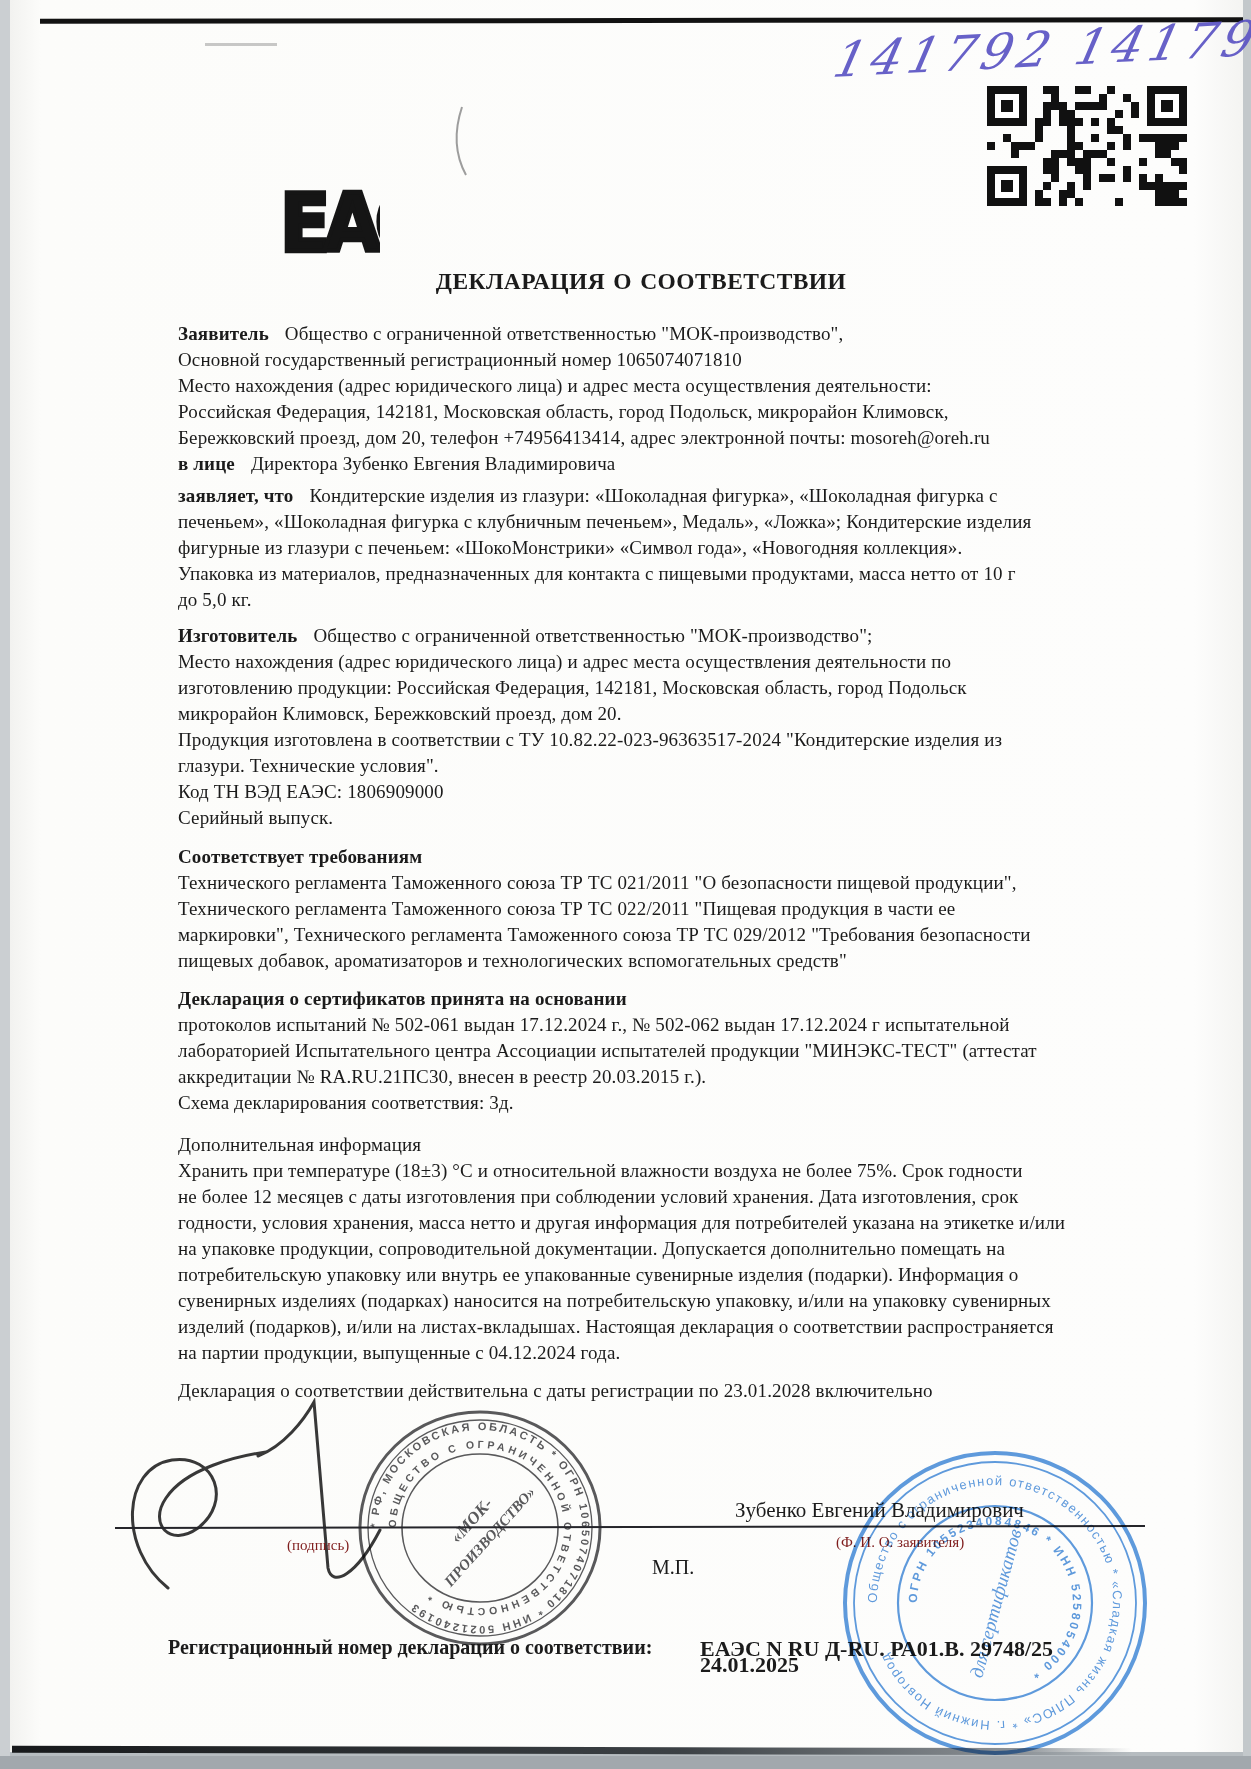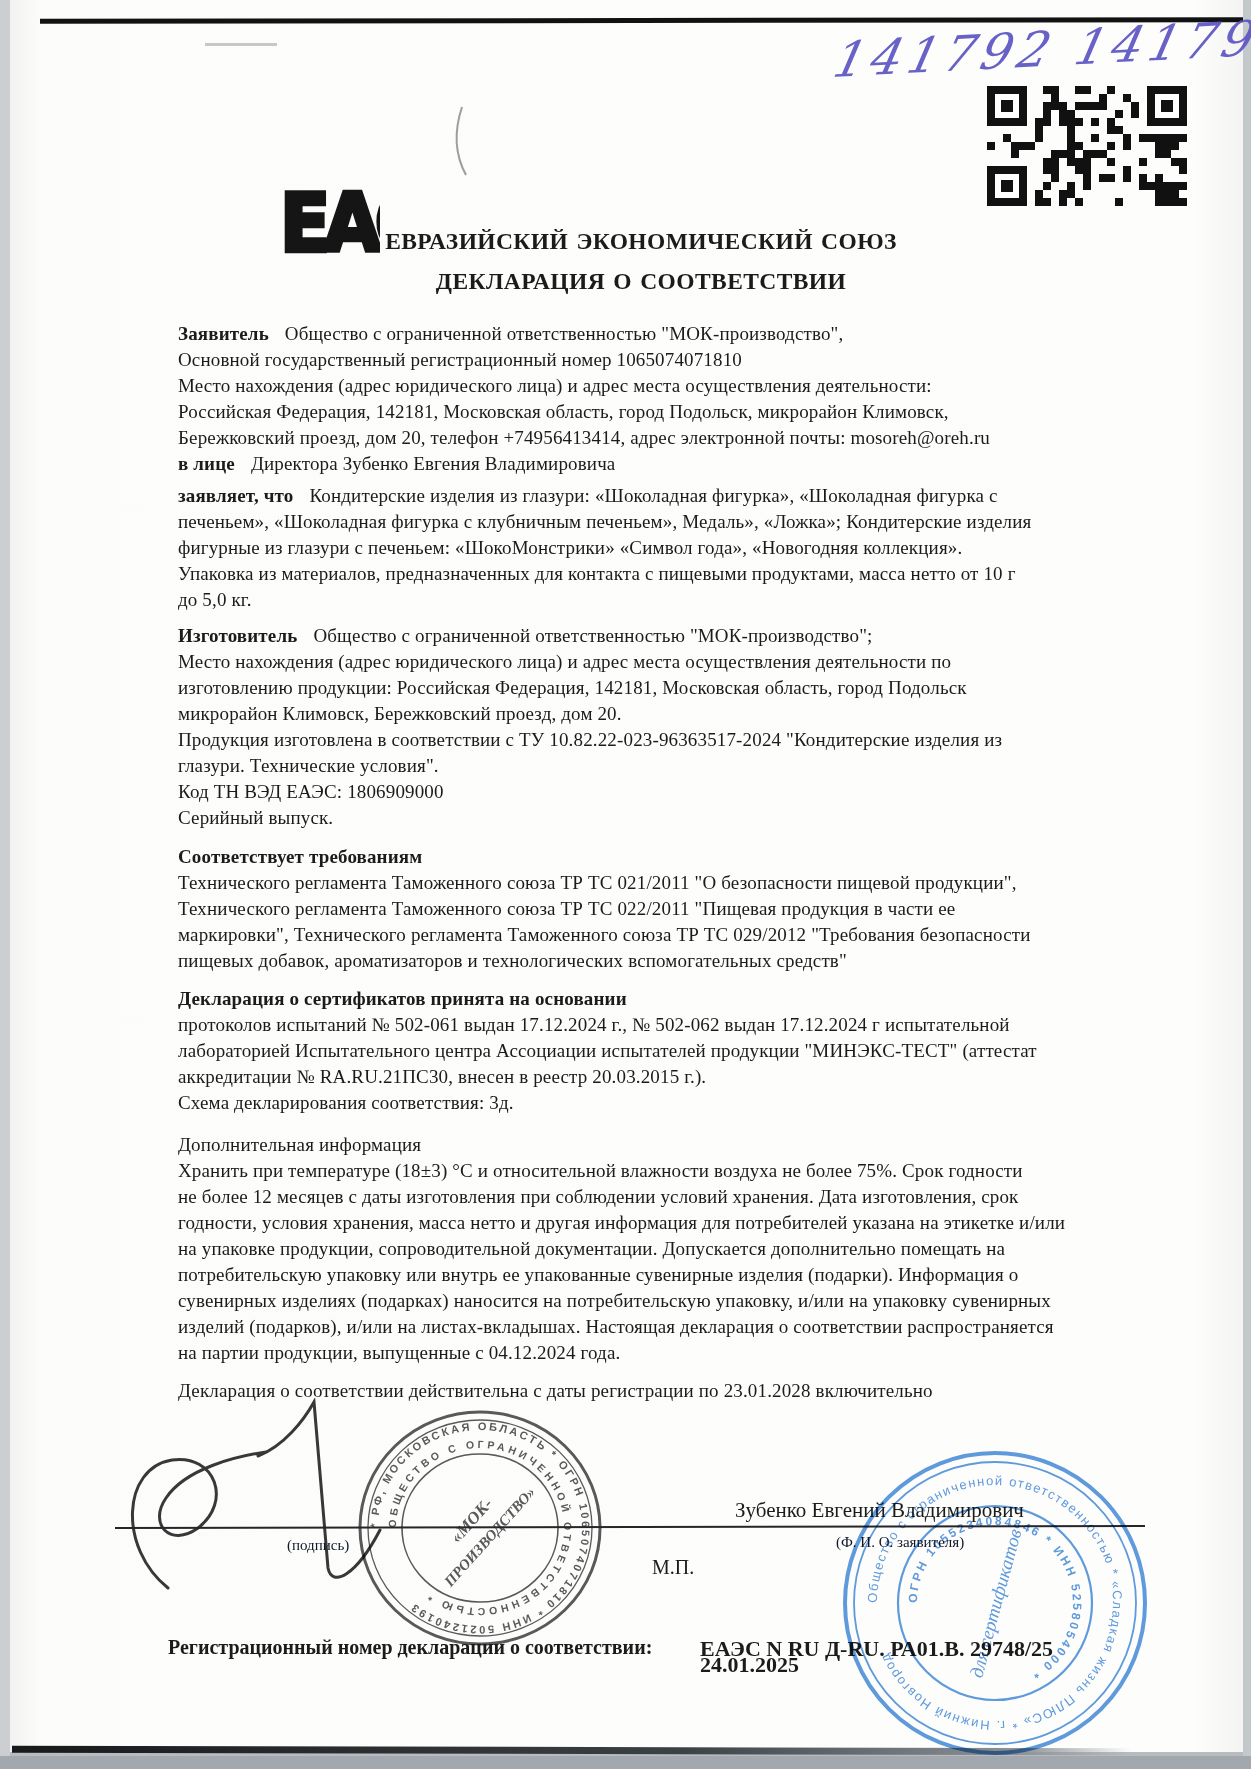--- a/index.html
+++ b/index.html
@@ -34,21 +34,21 @@
   .lead{margin-right:16px;}
   .lead-block{display:block;}
   .rest{white-space:pre-line;}
 
   .sig-svg,.decor-svg{position:absolute;pointer-events:none;}
   .stamp{position:absolute;mix-blend-mode:multiply;}
 
   .rule{position:absolute;left:115px;top:1526px;width:1030px;height:2px;background:#25252a;
         transform:rotate(-0.1deg);}
   .fio-name{position:absolute;left:735px;top:1498px;font-size:21px;white-space:nowrap;}
-  .cap{position:absolute;font-size:15px;color:#0f172a;}
+  .cap{position:absolute;font-size:15px;color:#7f1d1d;}
   #cap-sign{left:287px;top:1537px;}
   #cap-fio{left:836px;top:1534px;}
   .mp{position:absolute;left:652px;top:1556px;font-size:20px;}
 
   .reg-label{position:absolute;left:168px;font-weight:bold;font-size:20px;white-space:nowrap;}
   .reg-value{position:absolute;left:700px;font-weight:bold;font-size:22px;white-space:nowrap;}
   #row-number .reg-label,#row-number .reg-value{top:1592px;margin-top:44px;}
   #row-date .reg-label{top:1748px;margin-top:44px;} #row-date .reg-value{top:1652px;}
 </style>
 </head>
@@ -189,21 +189,20 @@
         <rect x="0" y="10" width="5" height="5" fill="#111"></rect>
         <rect x="1" y="11" width="3" height="3" fill="#fff"></rect>
         <rect x="1.8" y="11.8" width="1.4" height="1.4" fill="#111"></rect>
       </svg>
   </div>
 
   <svg class="eac" viewBox="0 0 96 88">
     <text x="-4" y="76" font-family="DejaVu Sans, sans-serif" font-weight="bold" font-size="72" fill="#151515" stroke="#151515" stroke-width="4" letter-spacing="-6" transform="scale(1.02,1.12)">ЕАС</text>
   </svg>
 
-  <div class="title" id="title1">ЕВРАЗИЙСКИЙ ЭКОНОМИЧЕСКИЙ СОЮЗ</div>
   <div class="title" id="title2">ДЕКЛАРАЦИЯ О СООТВЕТСТВИИ</div>
 
   <div class="para" style="top:321px">
     <b class="lead">Заявитель</b><span class="rest">Общество с ограниченной ответственностью "МОК-производство",
 Основной государственный регистрационный номер 1065074071810
 Место нахождения (адрес юридического лица) и адрес места осуществления деятельности:
 Российская Федерация, 142181, Московская область, город Подольск, микрорайон Климовск,
 Бережковский проезд, дом 20, телефон +74956413414, адрес электронной почты: mosoreh@oreh.ru</span>
   </div>
 

